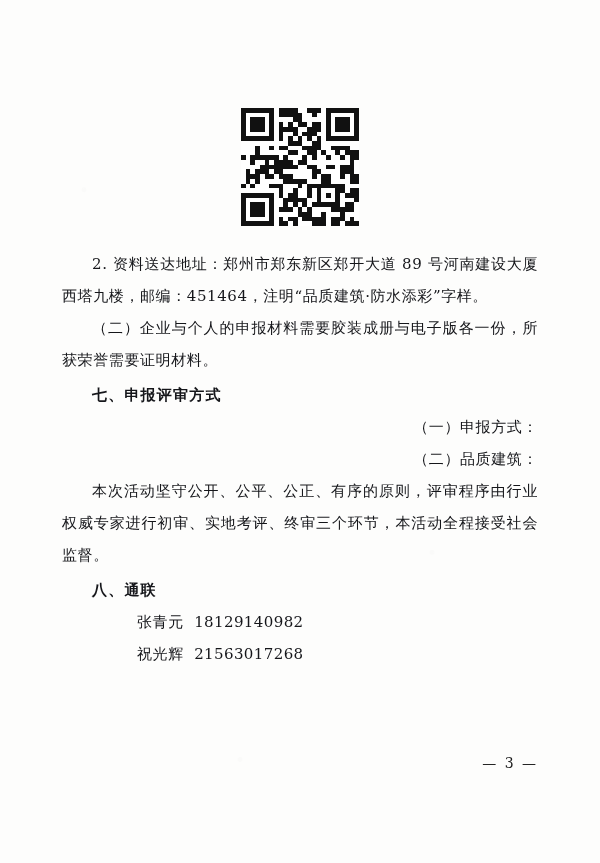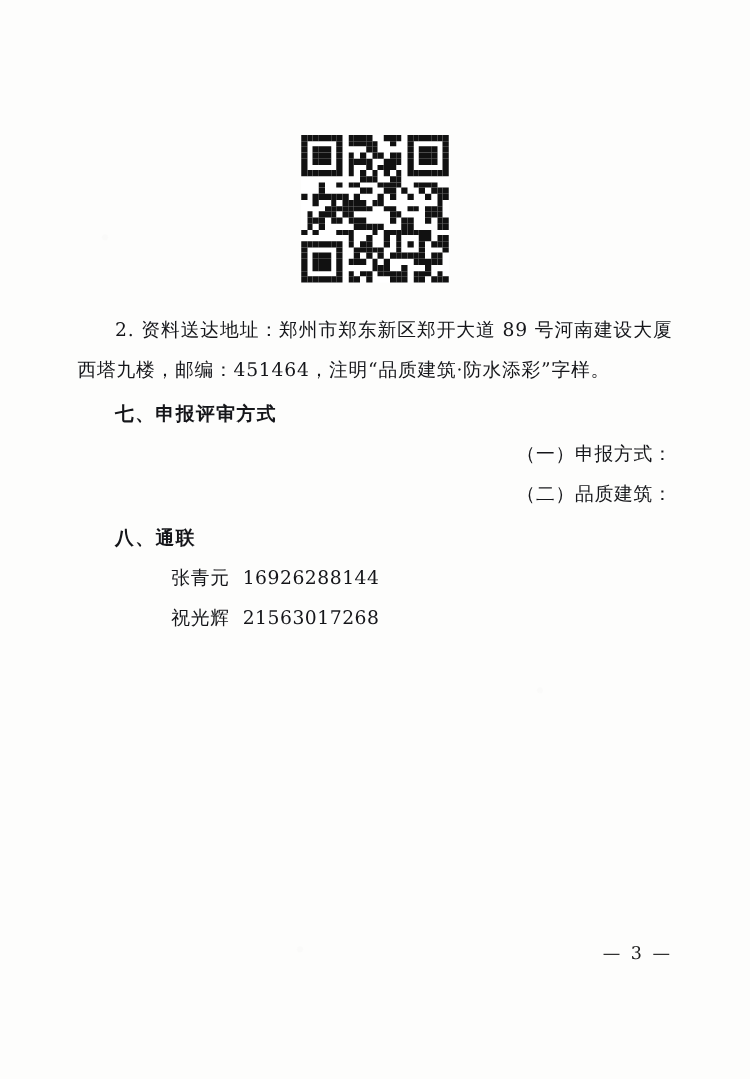--- a/index.html
+++ b/index.html
@@ -749,33 +749,35 @@
           <i></i>
           <i></i>
           <i></i>
         </div>
     </div>
 
     <div class="body-text">
 
       <p class="para indent2">2. 资料送达地址：郑州市郑东新区郑开大道 89 号河南建设大厦西塔九楼，邮编：451464，注明“品质建筑·防水添彩”字样。</p>
 
+      <p class="para indent2">（二）企业与个人的申报材料需要胶装成册与电子版各一份，所获荣誉需要证明材料。</p>
 
       <div class="gap-s"></div>
       <p class="heading">七、申报评审方式</p>
 
       <p class="subhead">（一）申报方式：</p>
 
       <p class="subhead">（二）品质建筑：</p>
+      <p class="para indent2">本次活动坚守公开、公平、公正、有序的原则，评审程序由行业权威专家进行初审、实地考评、终审三个环节，本活动全程接受社会监督。</p>
 
       <div class="gap-s"></div>
       <p class="heading">八、通联</p>
 
 
-      <p class="contact-line cont"><span>张青元</span><span class="mono-val">  </span><span class="mono-val">16926288144</span></p>
+      <p class="contact-line cont"><span>张青元</span><span class="mono-val">  </span><span class="mono-val">18129140982</span></p>
 
       <p class="contact-line cont"><span>祝光辉</span><span class="mono-val">  </span><span class="mono-val">21563017268</span></p>
 
       <div class="gap-m"></div>
 
     </div>
   </div>
 
   <div class="footer">— 3 —</div>
 </div>

